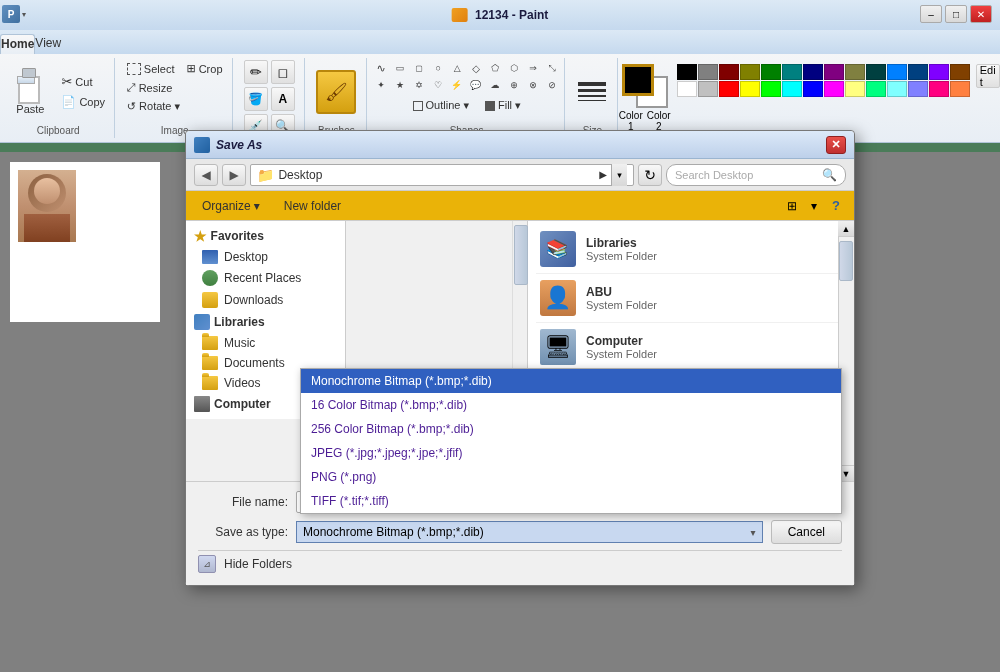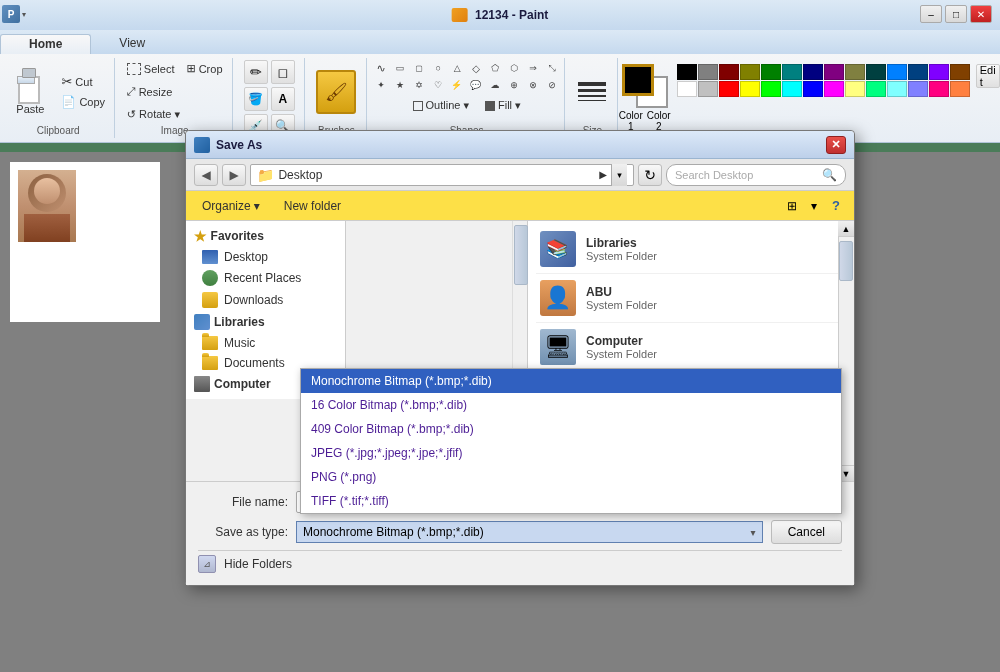--- a/index.html
+++ b/index.html
@@ -18,21 +18,21 @@
       background: linear-gradient(to bottom, #f8f8f8, #e8eef5);
       border-bottom: 1px solid #b0c4d8;
     }
     .ribbon-tabs {
       display: flex;
       background: linear-gradient(to bottom, #dce9f5, #c5d9ee);
       height: 24px;
       padding-top: 4px;
     }
     .ribbon-tab {
-      padding: 2px 28px;
+      padding: 2px 0;
       font-size: 12px;
       color: #333;
       cursor: pointer;
       border-radius: 3px 3px 0 0;
     }
     .ribbon-tab.active {
       background: linear-gradient(to bottom, #f8f8f8, #e8eef5);
       border: 1px solid #b0c4d8;
       border-bottom: none;
       font-weight: bold;
@@ -161,20 +161,21 @@
       width: 16px; height: 16px;
       margin-right: 6px;
       background: linear-gradient(135deg, #4080c0, #2060a0);
       border-radius: 2px;
     }
     .dialog-title-text {
       font-size: 12px;
       font-weight: bold;
       color: #1a1a3e;
       flex: 1;
+      font-style: italic;
     }
     .dialog-close-btn {
       width: 20px; height: 18px;
       background: linear-gradient(to bottom, #e8504a, #c03030);
       border: 1px solid #902020;
       border-radius: 3px;
       display: flex; align-items: center; justify-content: center;
       font-size: 11px;
       color: white;
       cursor: pointer;
@@ -254,21 +255,21 @@
       color: #aaa;
     }
     .search-icon-btn {
       font-size: 12px;
       color: #555;
       cursor: pointer;
     }
 
     
     .dialog-action-bar {
-      background: #fde047;
+      background: #eab308;
       height: 30px;
       display: flex;
       align-items: center;
       padding: 0 8px;
       gap: 8px;
       border-bottom: 1px solid #ccc;
     }
     .organize-btn {
       display: flex; align-items: center; gap: 3px;
       padding: 2px 8px;
@@ -685,21 +686,21 @@
             <div class="ribbon-btn-small">
               <span style="font-size:12px;">📄</span>
               <span>Copy</span>
             </div>
           </div>
         </div>
         <div class="ribbon-group-label">Clipboard</div>
       </div>
 
       <div class="ribbon-group" style="min-width:100px;">
-        <div class="ribbon-group-content" style="flex-direction:column; gap:2px; align-items:flex-start;justify-content:space-between;">
+        <div class="ribbon-group-content" style="flex-direction:column; gap:2px; align-items:flex-start;">
           <div style="display:flex; gap:4px;">
             <div class="ribbon-btn-small">
               <span style="font-size:12px; border:1px dashed #555; width:14px; height:12px; display:inline-block;"></span>
               <span>Select</span>
             </div>
             <div class="ribbon-btn-small">
               <span style="font-size:11px;">⊞</span>
               <span>Crop</span>
             </div>
           </div>
@@ -918,20 +919,24 @@
             <span>Libraries</span>
           </div>
           <div class="sidebar-item">
             <div class="folder-icon-sm"></div>
             <span>Music</span>
           </div>
           <div class="sidebar-item">
             <div class="folder-icon-sm"></div>
             <span>Documents</span>
           </div>
+          <div class="sidebar-item">
+            <div class="folder-icon-sm"></div>
+            <span>Videos</span>
+          </div>
           <div class="sidebar-section-header">
             <div class="computer-icon-sm"></div>
             <span>Computer</span>
           </div>
         </div>
       </div>
       <div class="dialog-sidebar-scrollbar">
         <div class="sidebar-scroll-thumb"></div>
       </div>
 
@@ -1001,21 +1006,21 @@
         <span class="footer-label">Save as type:</span>
         <div class="footer-dropdown" style="background:#c8d8f0; border-color:#6080b0;">
           <span class="footer-dropdown-text">Monochrome Bitmap (*.bmp;*.dib)</span>
           <span class="footer-dropdown-arrow">▾</span>
         </div>
         <button class="footer-cancel-btn">Cancel</button>
 
         <div class="dropdown-list">
           <div class="dropdown-item selected">Monochrome Bitmap (*.bmp;*.dib)</div>
           <div class="dropdown-item">16 Color Bitmap (*.bmp;*.dib)</div>
-          <div class="dropdown-item">409 Color Bitmap (*.bmp;*.dib)</div>
+          <div class="dropdown-item">256 Color Bitmap (*.bmp;*.dib)</div>
           <div class="dropdown-item">JPEG (*.jpg;*.jpeg;*.jpe;*.jfif)</div>
           <div class="dropdown-item">PNG (*.png)</div>
           <div class="dropdown-item">TIFF (*.tif;*.tiff)</div>
         </div>
       </div>
       <div class="footer-hide-row">
         <div class="hide-folders-btn">
           <span style="display:inline-block; width:18px; height:18px; background:linear-gradient(to bottom,#d0d8f0,#b0b8d0); border:1px solid #9090b0; border-radius:2px; margin-right:4px; display:flex; align-items:center; justify-content:center; font-size:9px; color:#555;">⊿</span>
           <span>Hide Folders</span>
         </div>

